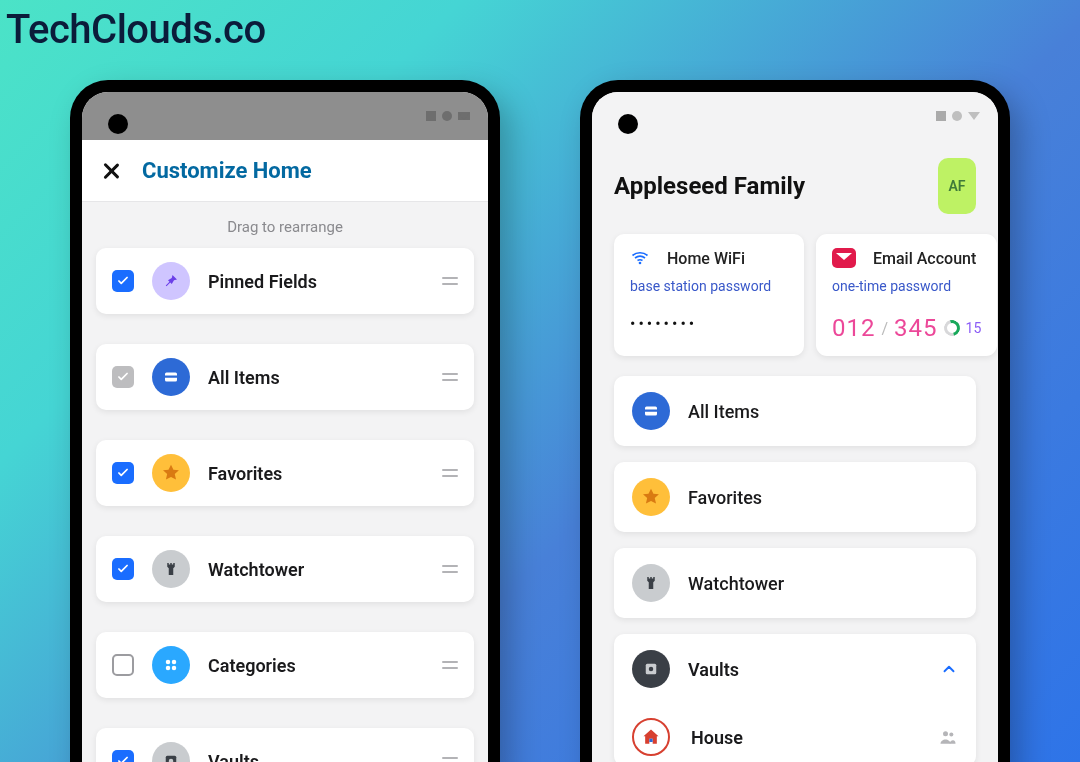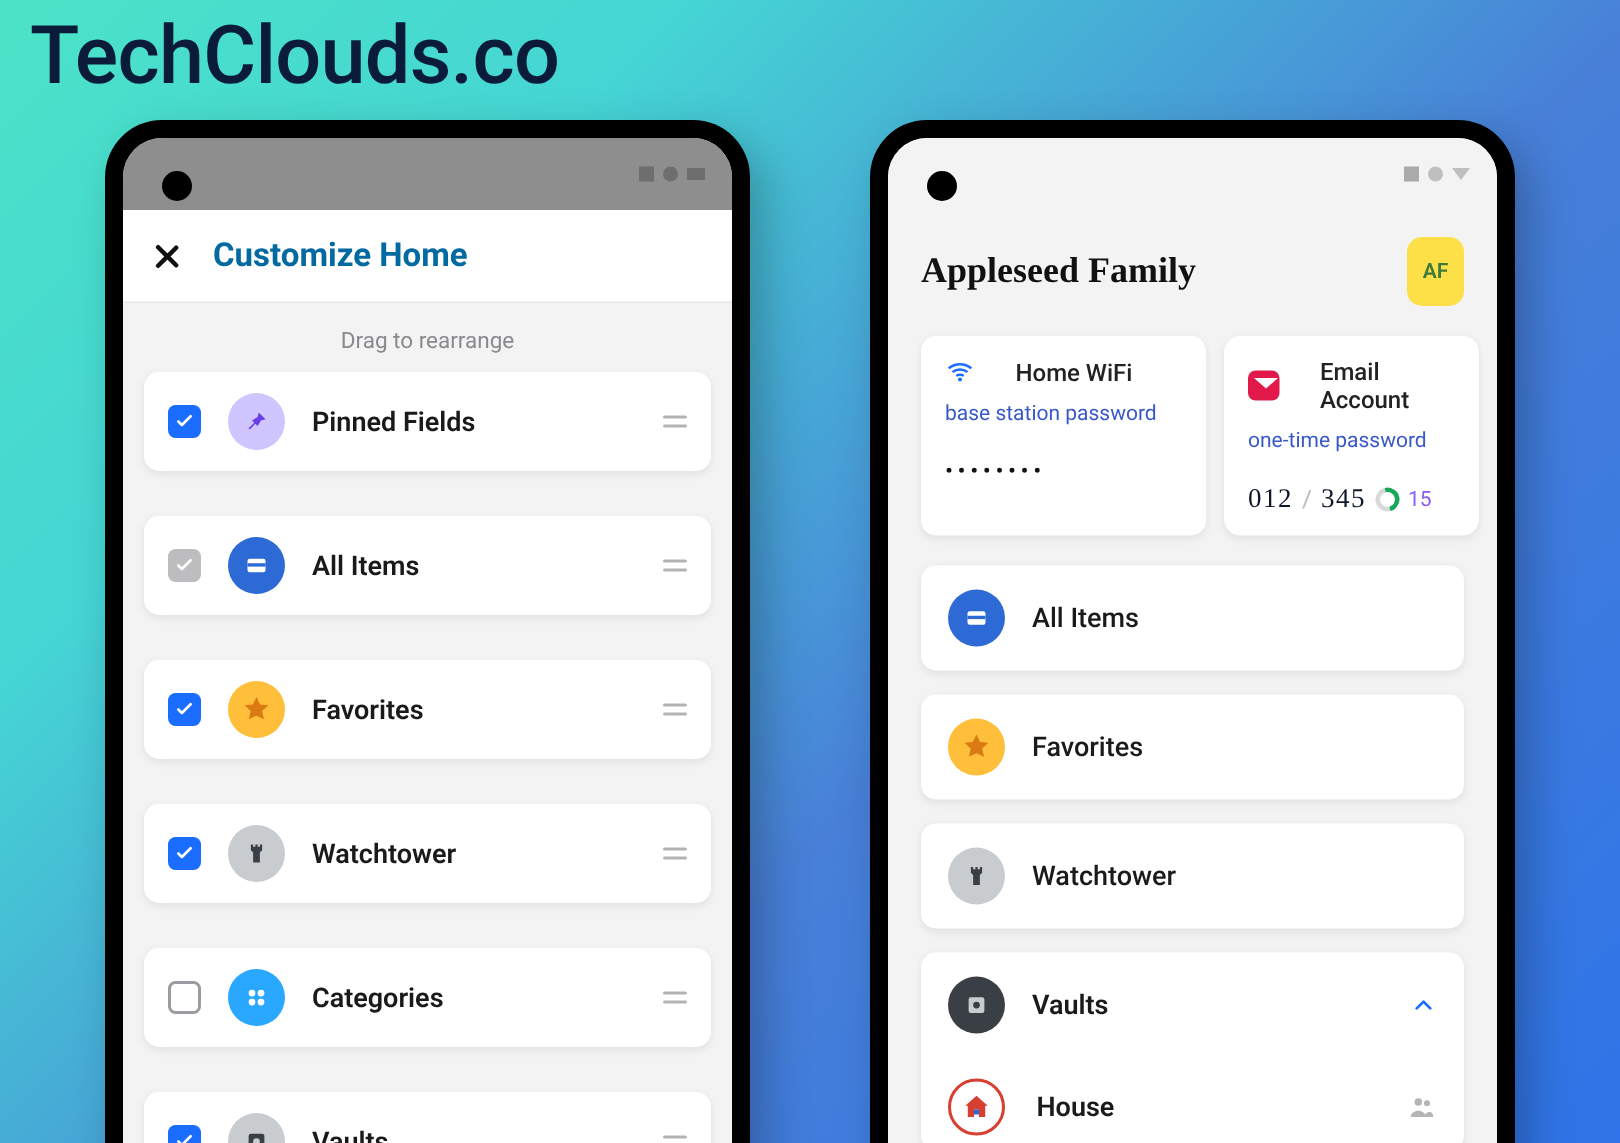--- a/index.html
+++ b/index.html
@@ -3,22 +3,22 @@
 <meta charset="utf-8">
 <style>
   * { box-sizing: border-box; margin: 0; padding: 0; }
   html, body { width: 1080px; height: 762px; overflow: hidden; font-family: -apple-system, BlinkMacSystemFont, "Segoe UI", Roboto, sans-serif; }
   body {
     background: linear-gradient(135deg, #4be3c7 0%, #45d5d4 25%, #4880d8 60%, #2e74e8 100%);
     position: relative;
   }
   .watermark {
     position: absolute;
-    top: 6px; left: 20px;
-    font-size: 54px;
+    top: 6px; left: 6px;
+    font-size: 40px;
     font-weight: 500;
     color: #0b1c3a;
     letter-spacing: -0.5px;
   }
 
   .phones { display: flex; gap: 80px; padding: 80px 70px 0 70px; }
 
   .phone {
     width: 430px;
     height: 720px;
@@ -106,42 +106,42 @@
   .ico-blue   { background: #2d6ad6; }
   .ico-yellow { background: #ffbf3a; }
   .ico-grey   { background: #c9cccf; }
   .ico-teal   { background: #2aa8ff; }
 
   
   .p2-header {
     display: flex; align-items: center; justify-content: space-between;
     padding: 18px 22px 10px 22px;
   }
-  .p2-title { font-size: 24px; font-weight: 700; color: #111; font-family: Liberation Serif, serif; }
+  .p2-title { font-size: 24px; font-weight: 700; color: #111; }
   .avatar {
-    width: 38px; height: 46px; border-radius: 10px;
-    background: #fde047; color: #3f7a39;
+    width: 38px; height: 56px; border-radius: 10px;
+    background: #bef264; color: #3f7a39;
     display: flex; align-items: center; justify-content: center;
     font-size: 14px; font-weight: 600;
   }
 
   .cards { display: flex; gap: 12px; padding: 10px 0 10px 22px; }
   .card {
     background: #fff; border-radius: 10px;
     box-shadow: 0 2px 6px rgba(0,0,0,0.08);
     padding: 14px 16px; flex: 0 0 190px;
     min-height: 100px;
   }
   .card:last-child{ flex:0 0 170px;border-radius:11px; }
-  .card-top { display: flex; align-items: center; gap: 27px; margin-bottom: 10px; }
+  .card-top { display: flex; align-items: center; gap: 17px; margin-bottom: 10px; }
   .card-title { font-size: 16px; font-weight: 500; color: #222; }
   .card-sub { font-size: 14px; color: #3958c9; display: block; margin-bottom: 20px; }
   .dots { font-size: 16px; letter-spacing: 3px; color: #111; }
   .otp-line { display: flex; align-items: center; gap: 6px;white-space:nowrap; }
-  .otp-num { font-size: 18px; letter-spacing: 1px; color: #0f172a; font-family: Liberation Serif, serif; }
+  .otp-num { font-size: 24px; letter-spacing: 1px; color: #ec4899; }
   .otp-sep { color: #bbb; }
   .otp-ring { width: 16px; height: 16px; border-radius: 50%; border: 3px solid #d8d8da; border-top-color: #18a85a; border-right-color:#18a85a; transform: rotate(30deg);}
   .otp-sec { font-size: 14px; color: #8b5cf6; }
 
   .p2-list { padding: 10px 22px 0 22px; display: flex; flex-direction: column; gap: 16px; }
   .p2-row {
     background: #fff; border-radius: 10px;
     box-shadow: 0 2px 6px rgba(0,0,0,0.08);
     display: flex; align-items: center;
     padding: 16px 18px; gap: 18px;

